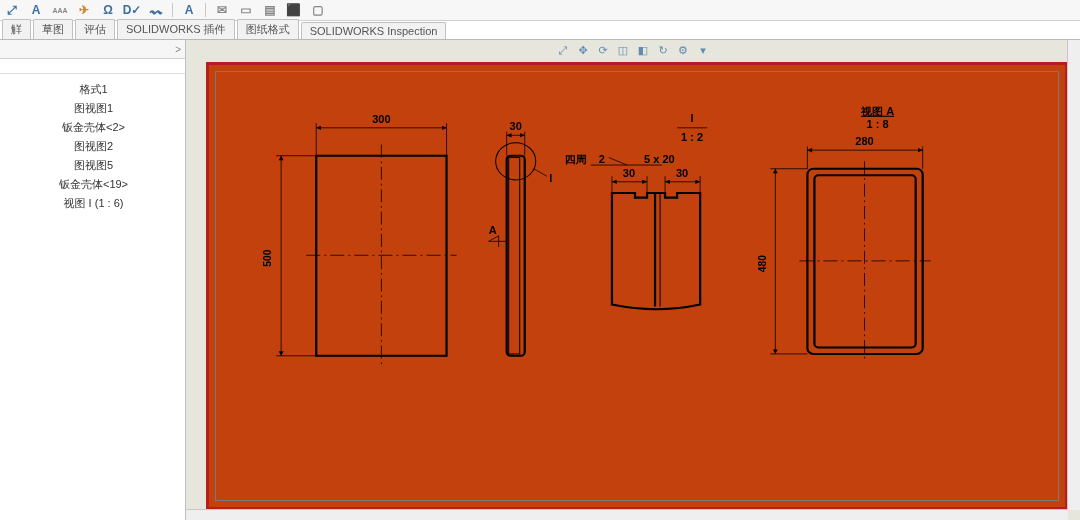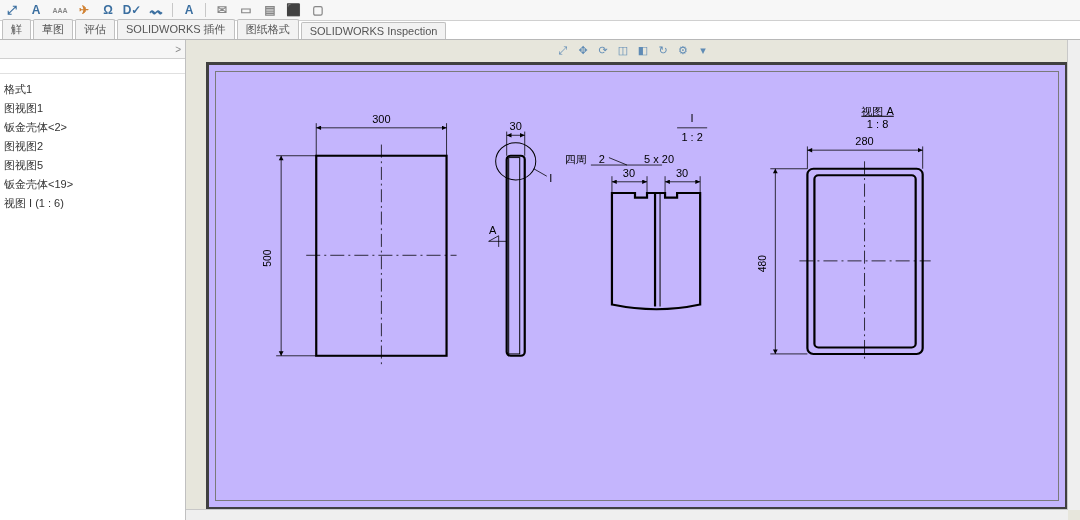--- a/index.html
+++ b/index.html
@@ -21,29 +21,29 @@
   
   .split{display:flex;height:482px;}
   .side{width:185px;border-right:1px solid #c0c0c0;background:#fff;
     display:flex;flex-direction:column;}
   .side-head{height:18px;display:flex;align-items:center;
     justify-content:flex-end;border-bottom:1px solid #d0d0d0;padding:0 4px;
     color:#888;font-size:10px;background:#f6f6f6;}
   .side-gap{height:14px;border-bottom:1px solid #e0e0e0;}
   .tree{padding:6px 0 0 2px;}
   .tree-item{padding:2px 2px;white-space:nowrap;overflow:hidden;
-    text-overflow:ellipsis;font-size:11px;color:#333;}
+    text-overflow:ellipsis;font-size:11px;color:#333;text-align:center;}
   
   .viewport{flex:1;position:relative;background:#e7e6dc;}
   .view-ctrl{position:absolute;top:2px;left:50%;transform:translateX(-50%);
     display:flex;gap:4px;background:rgba(255,255,255,0);padding:1px 4px;}
   .view-ctrl .vc{width:16px;height:14px;display:inline-flex;
     align-items:center;justify-content:center;font-size:11px;color:#5f8bb5;}
   .sheet{position:absolute;left:20px;top:22px;right:12px;bottom:12px;
-    background:#c4b5fd;border:3px solid #404040;}
+    background:#c2410c;border:3px solid #b91c1c;font-weight:bold;}
   .sheet-inner{position:absolute;left:6px;top:6px;right:6px;bottom:6px;
     border:1px solid #7a7a7a;}
   
   svg.drawing{position:absolute;left:0;top:0;width:100%;height:100%;}
   .thin{stroke:#000;stroke-width:1;fill:none;}
   .med{stroke:#000;stroke-width:2.2;fill:none;}
   .ctr{stroke:#000;stroke-width:0.8;stroke-dasharray:14 4 2 4;fill:none;}
   .dim{stroke:#000;stroke-width:0.8;fill:none;}
   .dtext{font-size:11px;fill:#000;text-anchor:middle;}
   .scroll{position:absolute;right:0;top:0;width:12px;bottom:12px;

